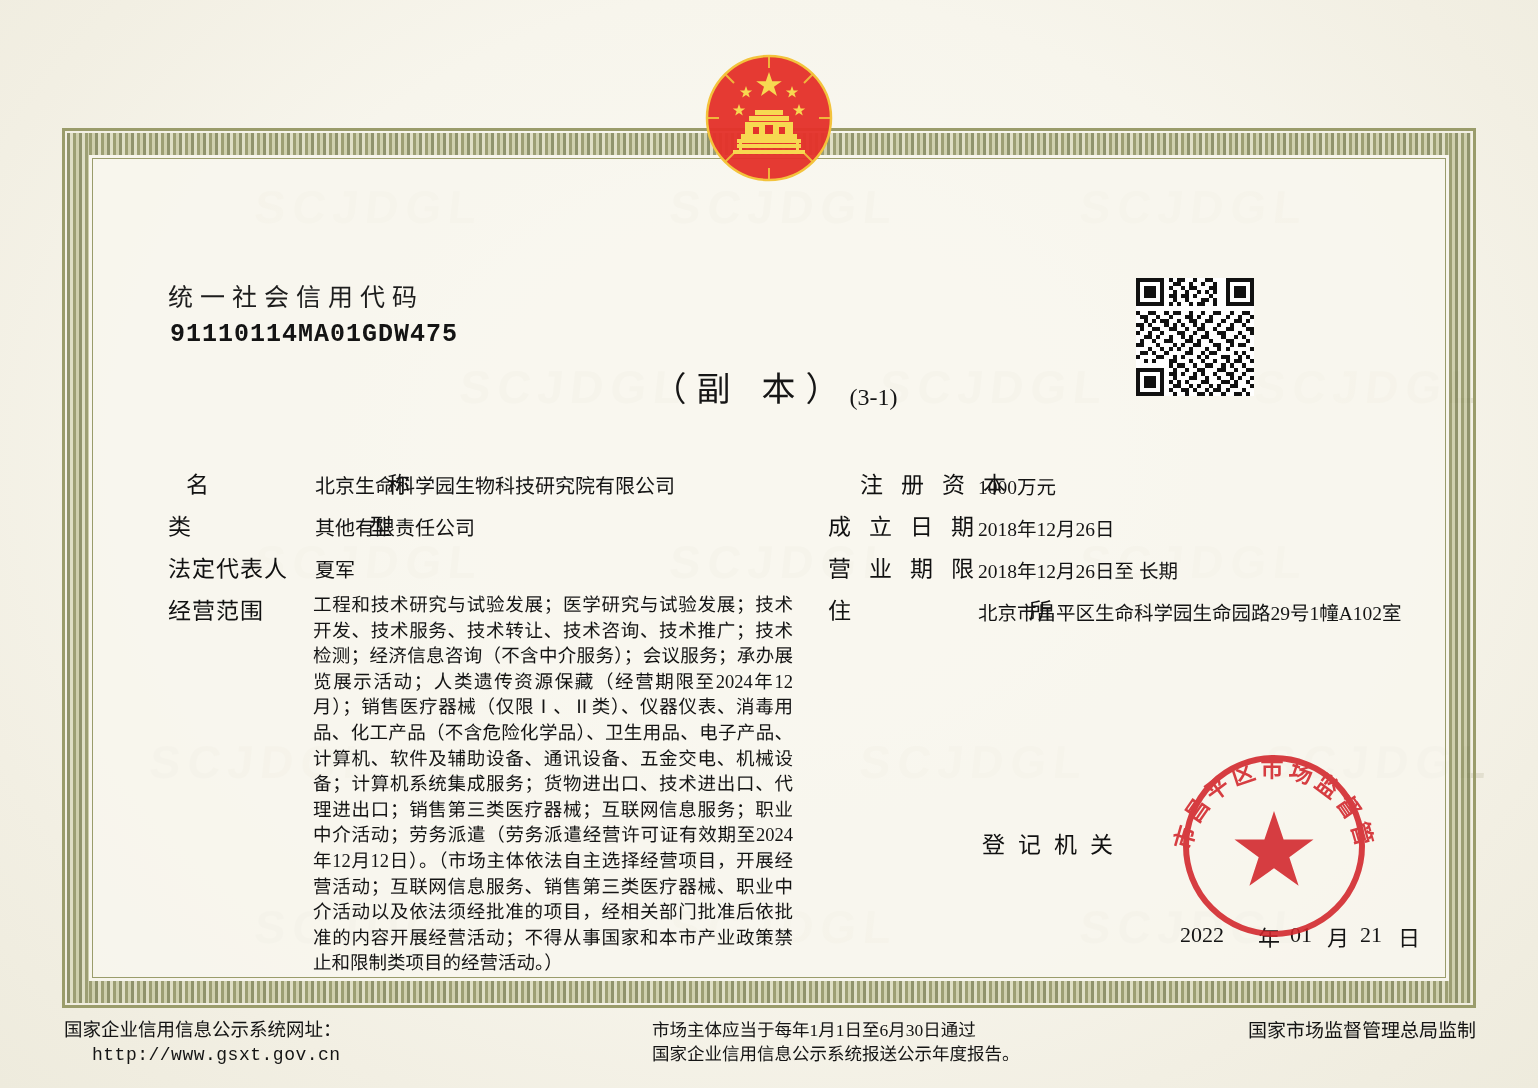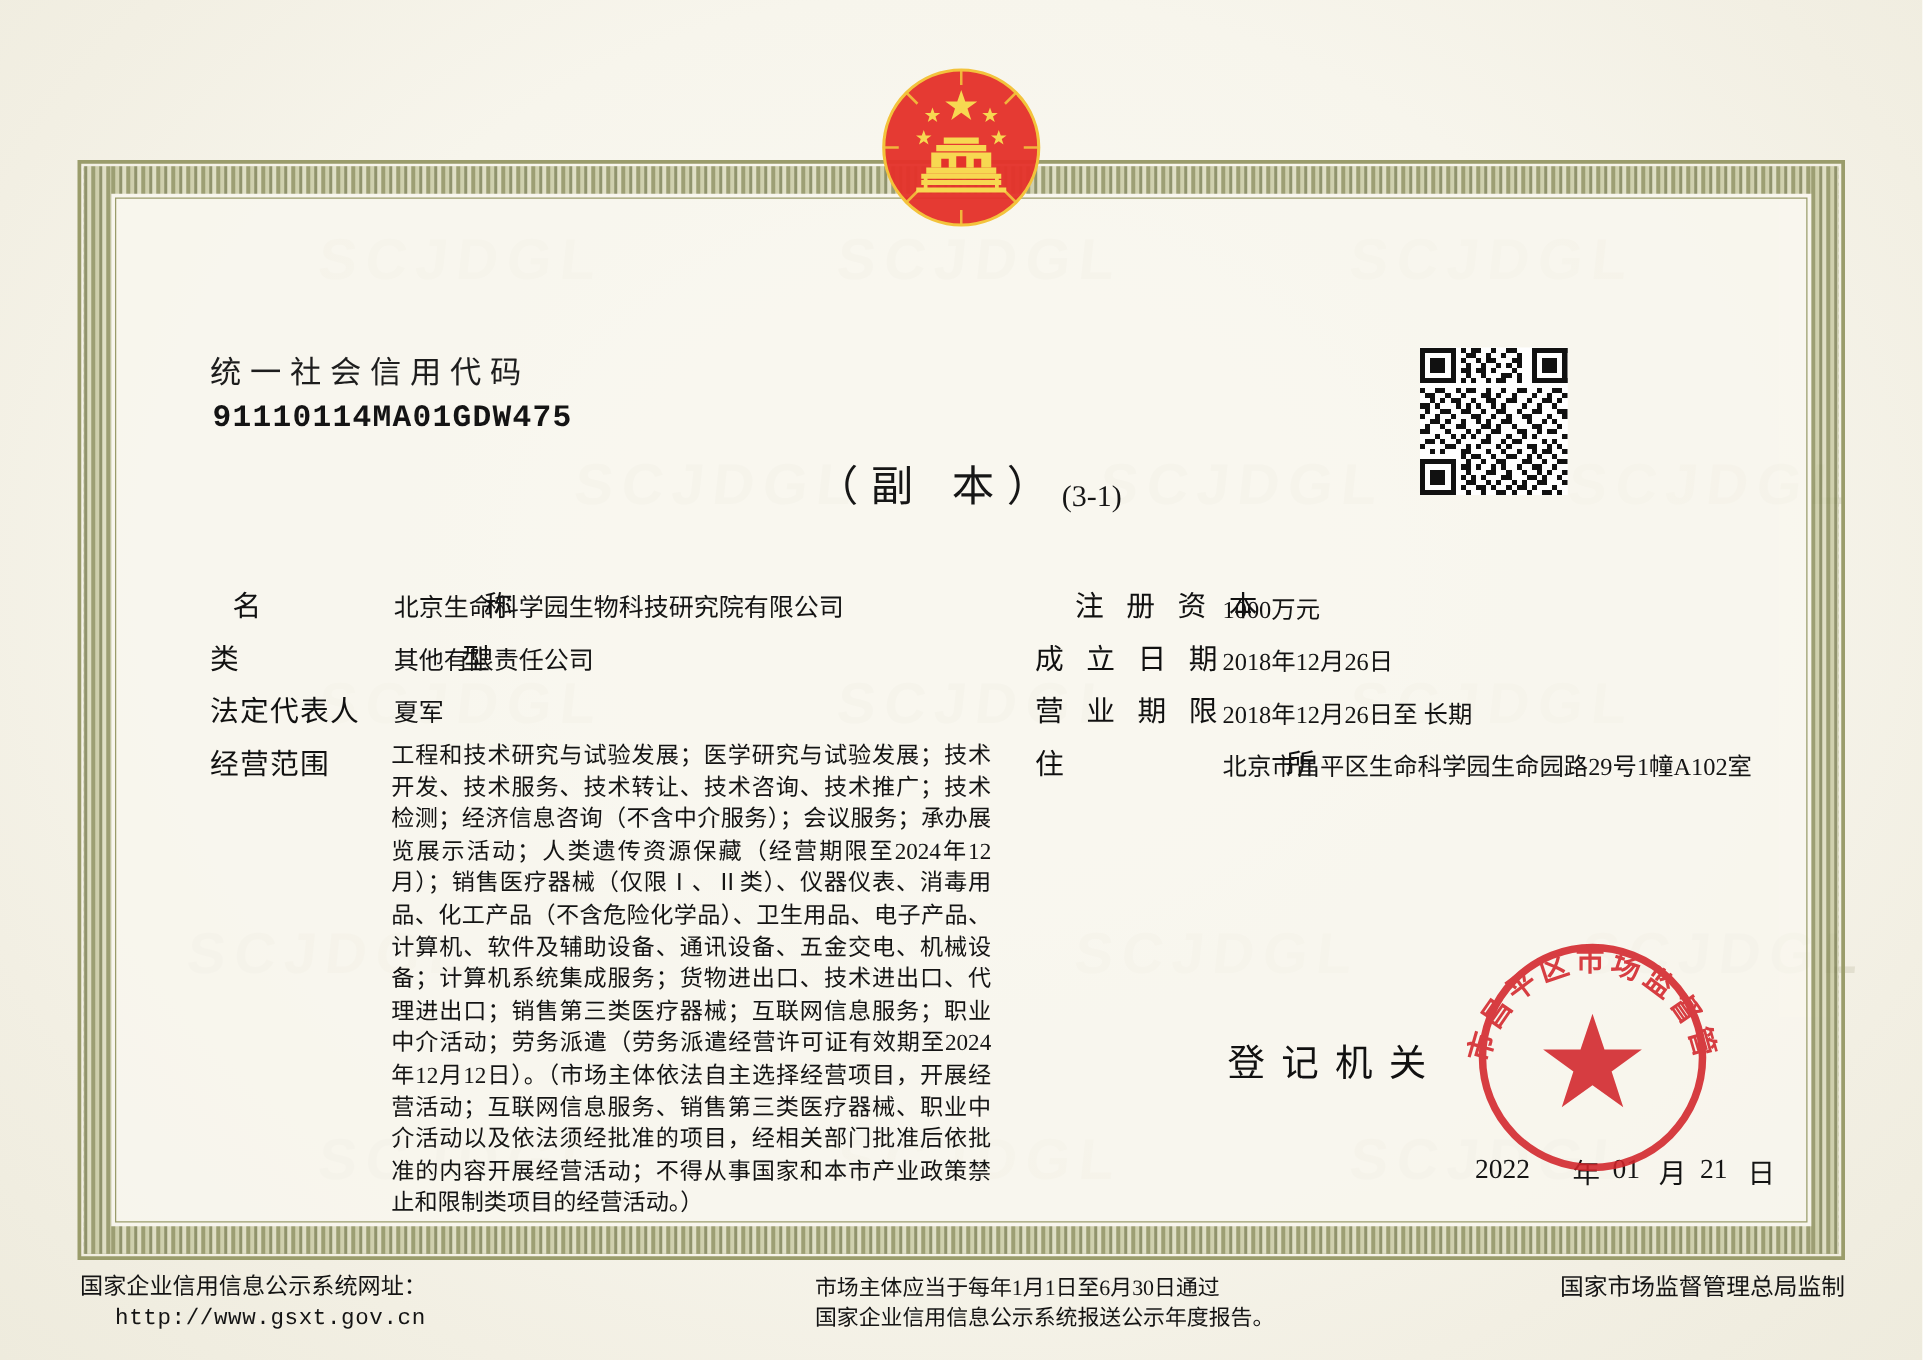--- a/index.html
+++ b/index.html
@@ -225,21 +225,21 @@
   #l-term    { left: 828px; top: 550px; letter-spacing: 18px; }
   #v-term    { left: 978px; top: 555px; }
   #l-addr    { left: 828px; top: 592px; letter-spacing: 44px; }
   #v-addr    { left: 978px; top: 597px; }
 
   
   .registry-label {
     position: absolute;
     left: 982px;
     top: 826px;
-    font-size: 30px;
+    font-size: 23px;
     letter-spacing: 13px;
     color: #111;
     font-family: "Liberation Serif", serif;
   }
   .seal {
     position: absolute;
     left: 1163px;
     top: 735px;
     width: 222px;
     height: 222px;

